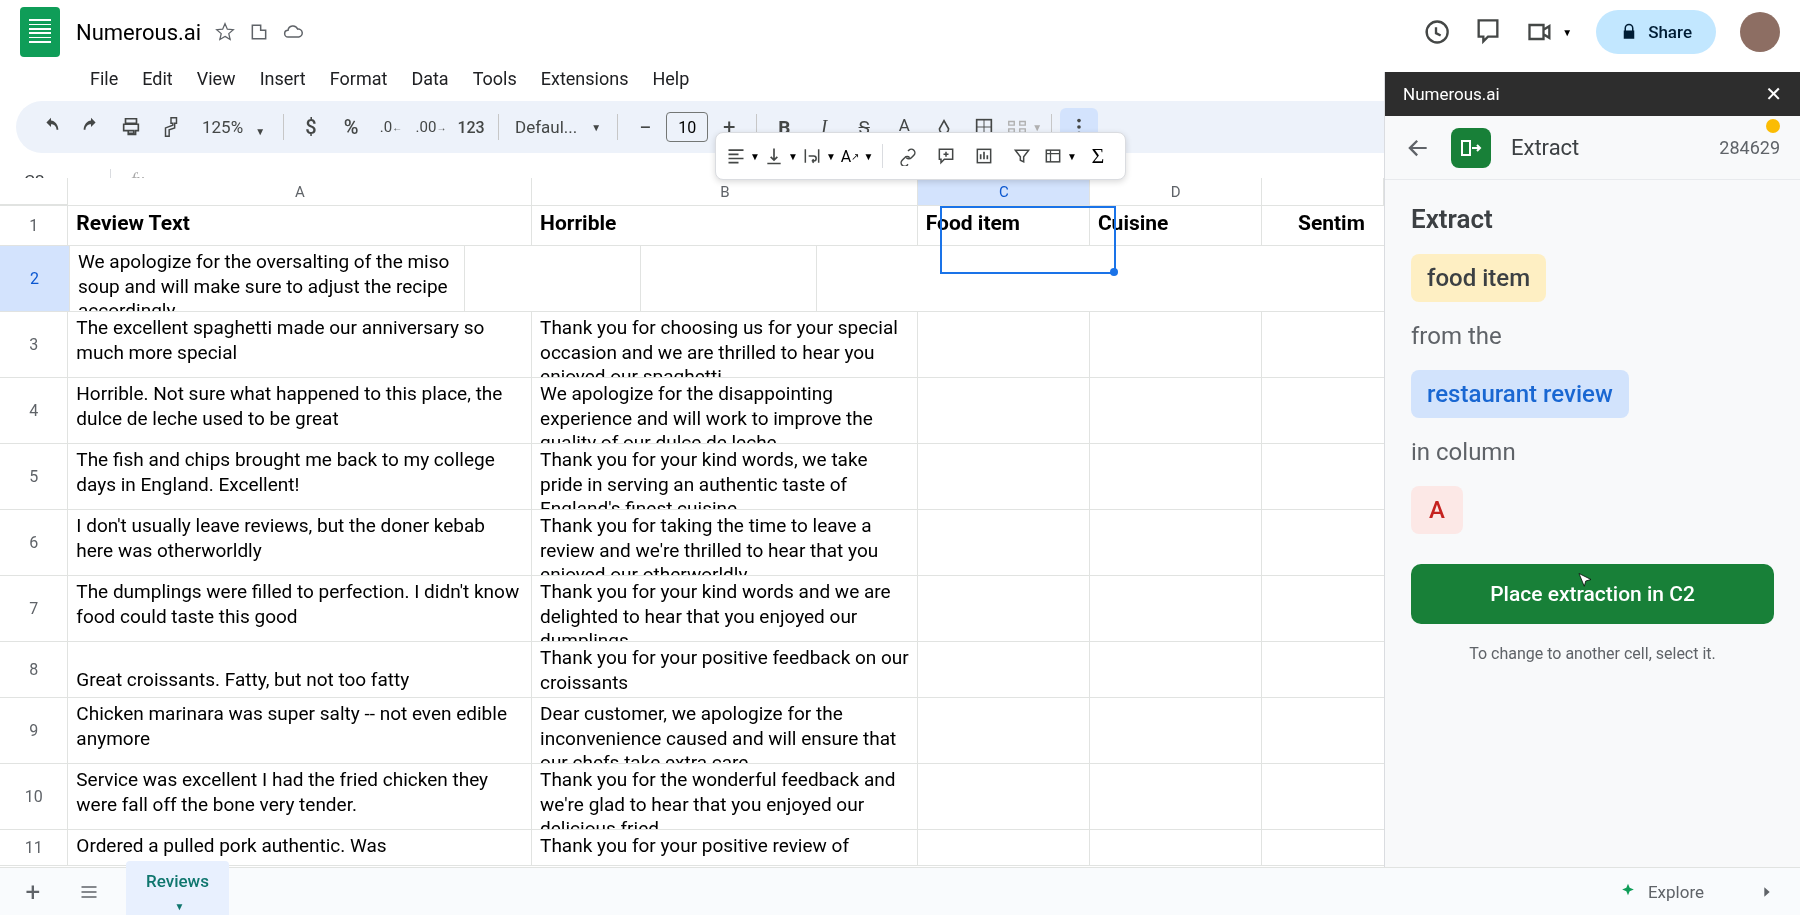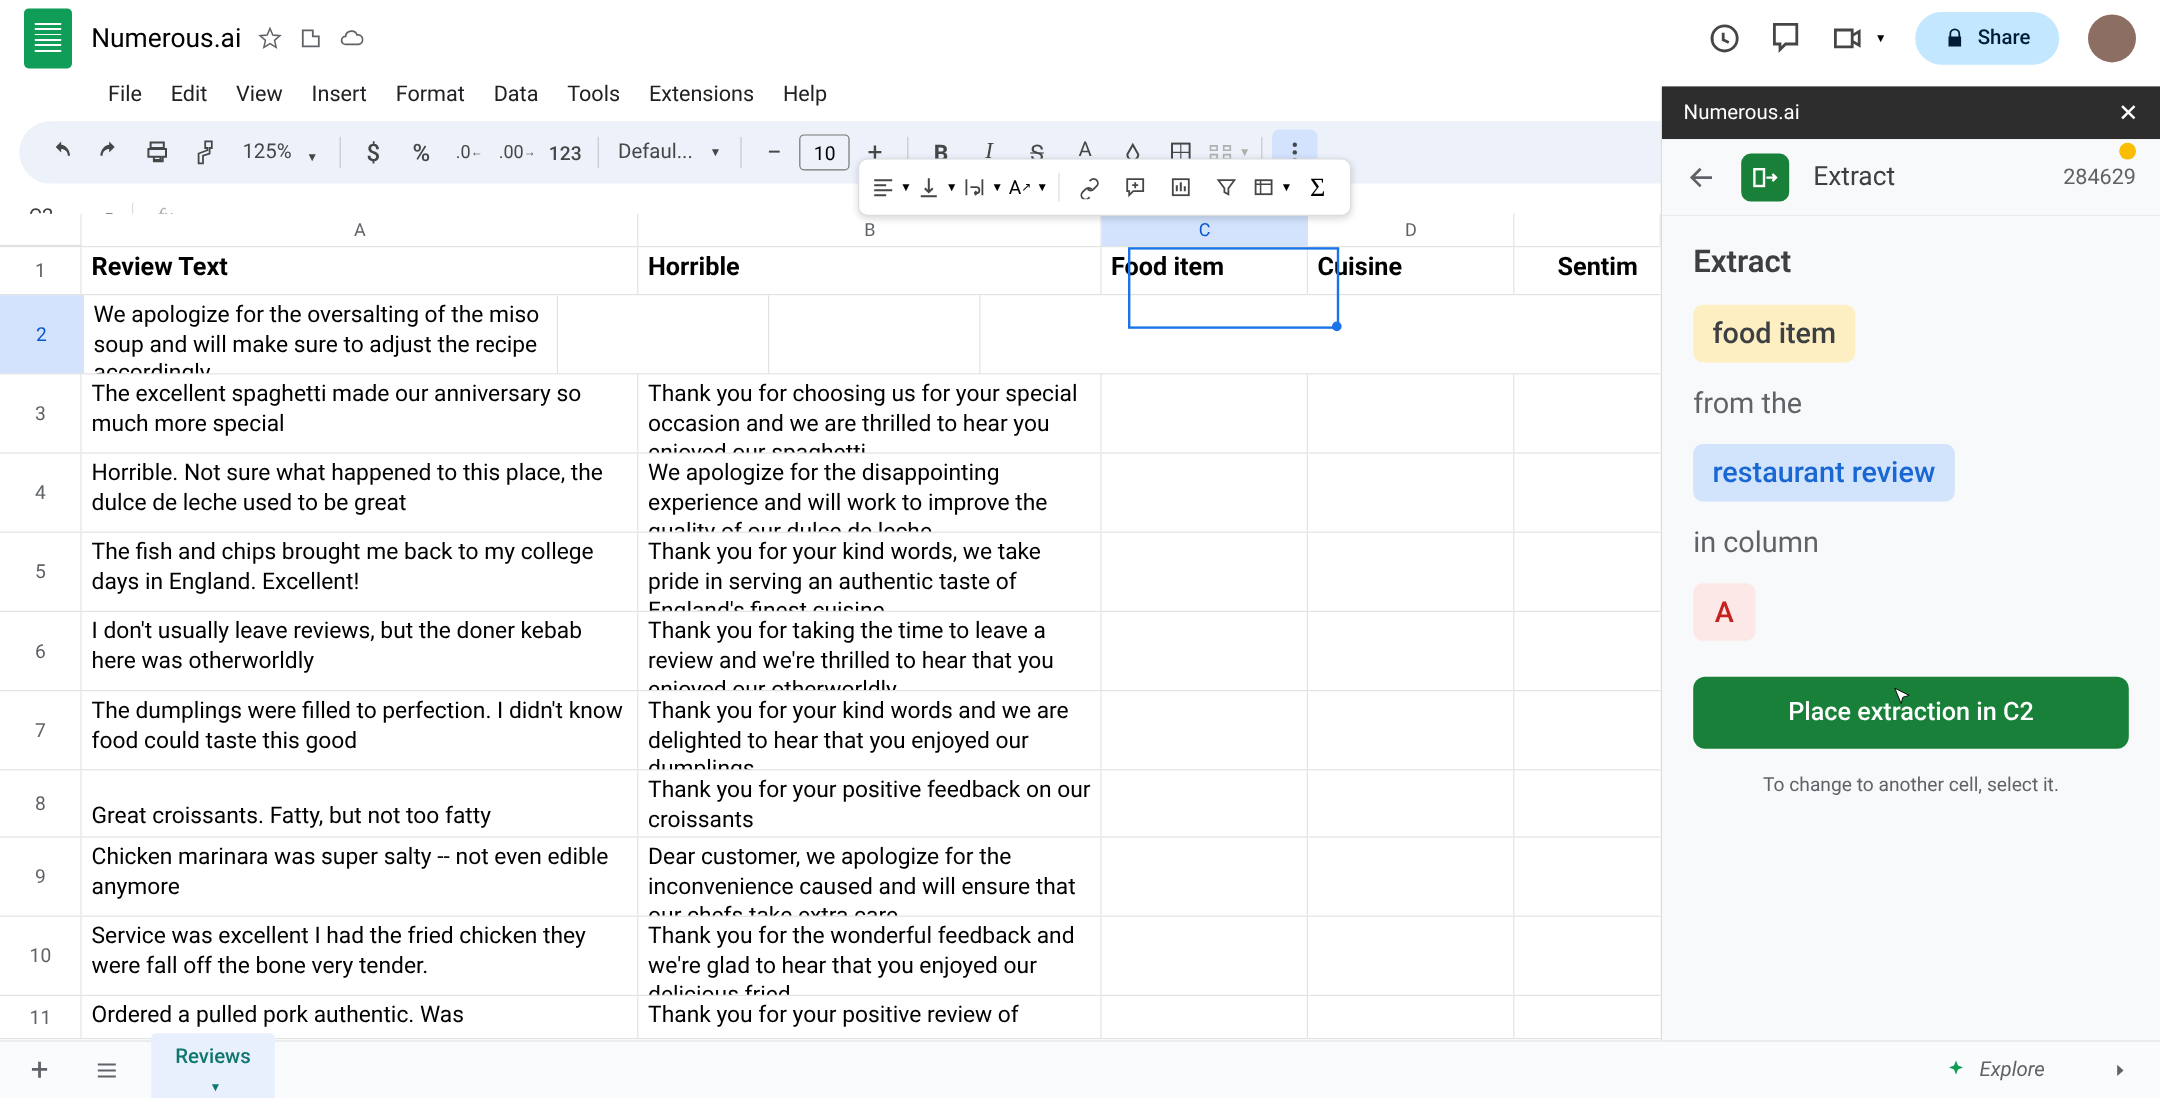--- a/index.html
+++ b/index.html
@@ -77,21 +77,21 @@
 .chip-yellow { background: #feefc3; color: #3c4043; }
 .chip-blue { background: #d2e3fc; color: #1967d2; }
 .chip-pink { background: #fce8e6; color: #c5221f; padding: 10px 18px; }
 .sb-btn { background: #188038; color: #fff; border-radius: 10px; padding: 18px; font-size: 21px; font-weight: 500; text-align: center; cursor: pointer; margin-top: 10px; position: relative; }
 .sb-hint { font-size: 16px; color: #5f6368; text-align: center; }
 .cursor-icon { position: absolute; width: 18px; height: 18px; top: 8px; left: 165px; }
 
 
 .bottom-bar { position: absolute; left: 0; right: 0; bottom: 0; height: 48px; display: flex; align-items: center; padding: 0 14px; gap: 18px; background: #f9fbfd; border-top: 1px solid #e1e3e1; }
 .sheet-tab { background: #e8f0fe; color: #0f766e; padding: 10px 20px; border-radius: 4px 4px 0 0; font-size: 17px; font-weight: 500; display: flex; align-items: center; gap: 10px; flex-direction: column; }
-.explore-btn { margin-left: auto; display: flex; align-items: flex-end; gap: 10px; font-size: 17px; color: #5f6368; padding: 8px 16px; font-style: italic; }
+.explore-btn { margin-left: auto; display: flex; align-items: flex-end; gap: 10px; font-size: 17px; color: #5f6368; padding: 8px 16px; }
 .sb-close { cursor: pointer; font-size: 20px; }
 </style>
 </head>
 <body>
 
 <div class="header">
   <div class="sheets-logo"></div>
   <div class="title-area">
     <div class="title-row">
       <span class="doc-title">Numerous.ai</span>

